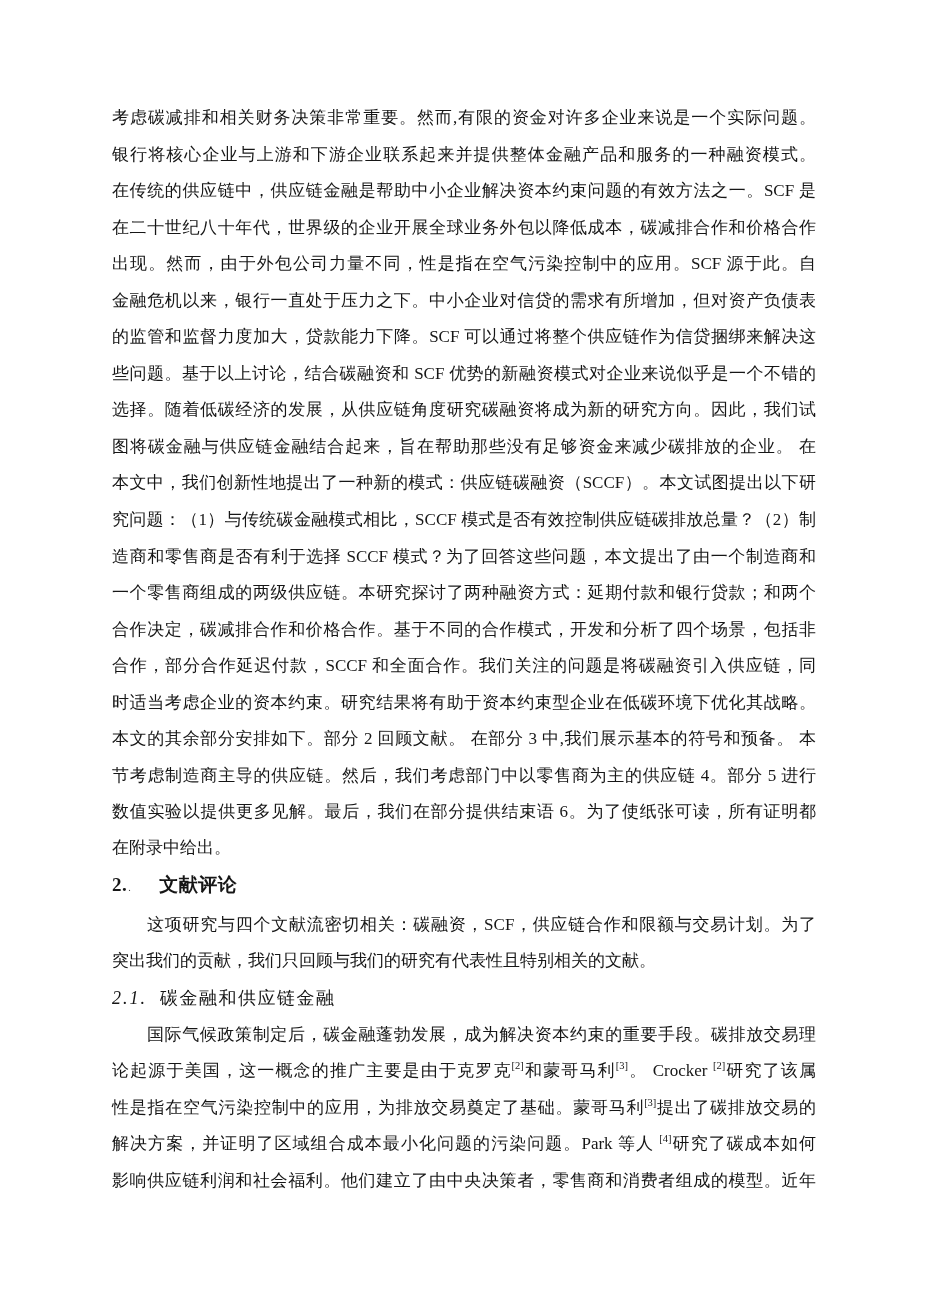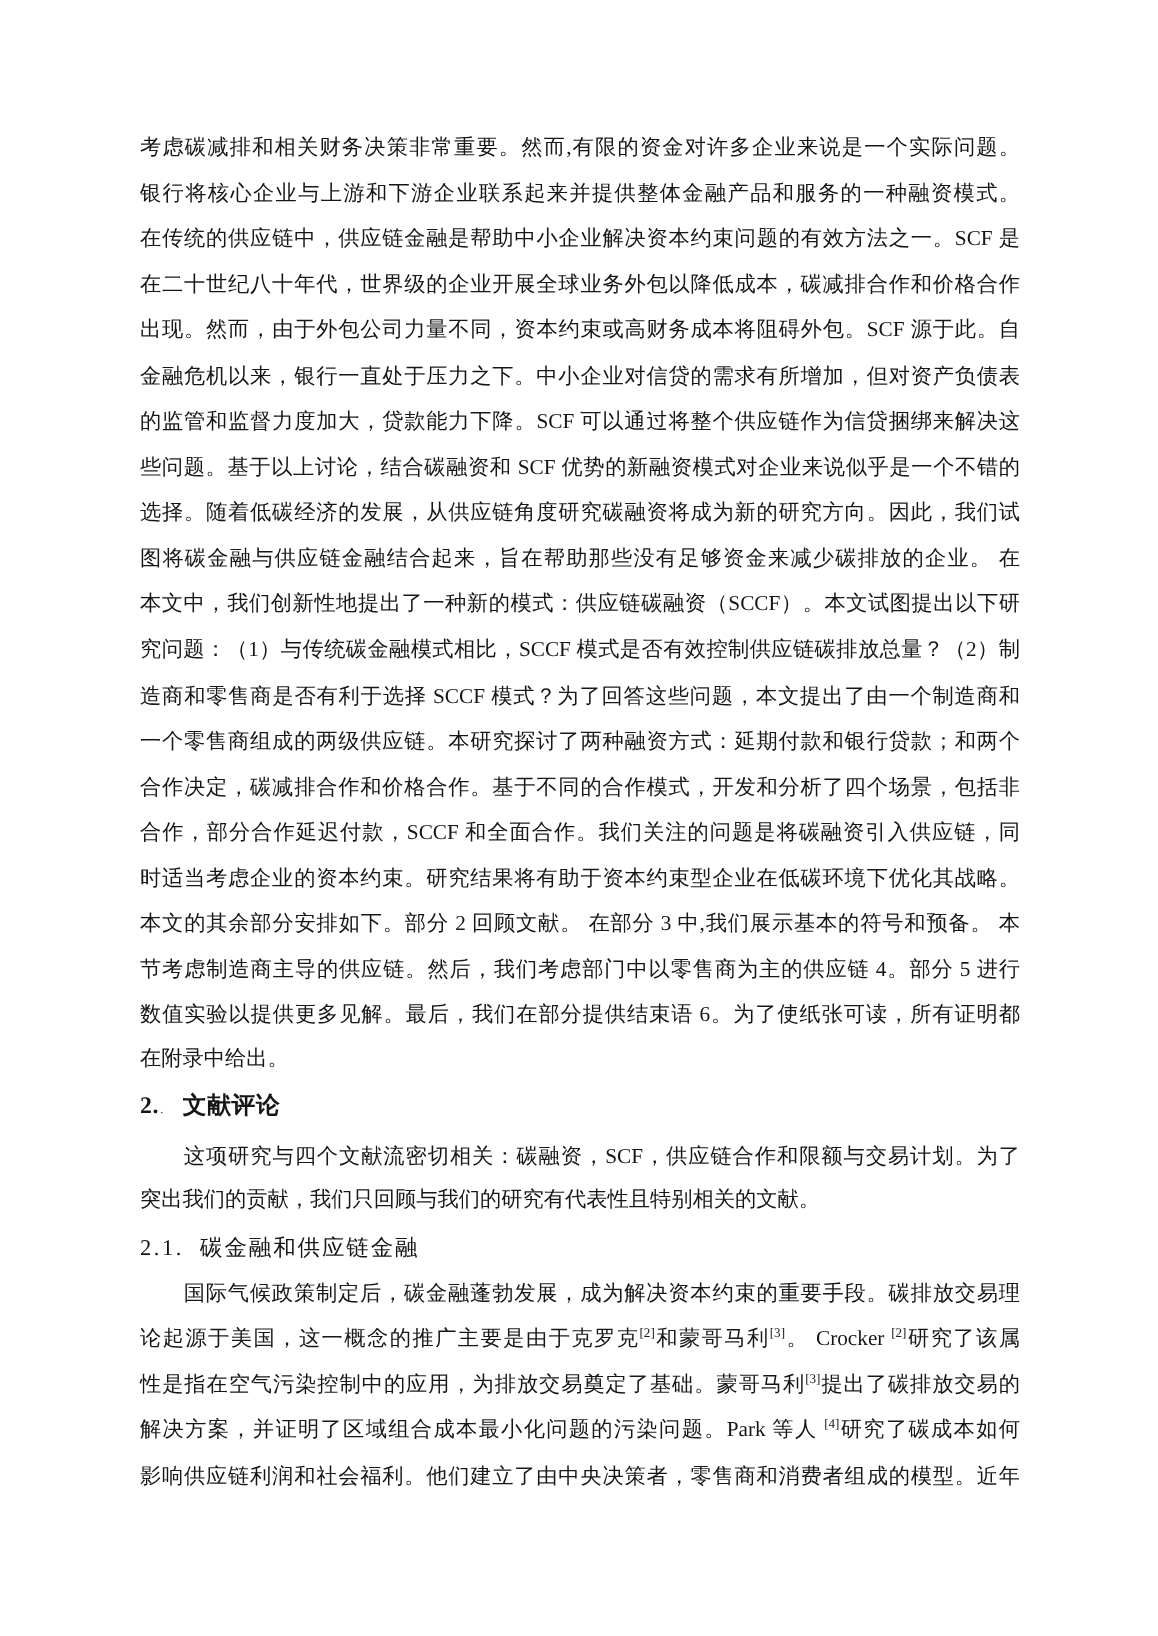--- a/index.html
+++ b/index.html
@@ -20,36 +20,36 @@
   }
   .line { text-align: justify; text-align-last: justify; }
   .line.short { text-align-last: left; font-family: Liberation Mono, monospace; }
   .line.indent { text-indent: 35px; }
   sup { font-size: 10.5px; line-height: 0; letter-spacing: 0; }
   .h2 {
     font-size: 19px; font-weight: 700; letter-spacing: 0.5px;
     line-height: 36.55px;
   }
   .h2 .hdot { font-size: 10px; font-weight: 400; color: #3a3a3a; margin: 0 1px; }
-  .h2 .htitle { margin-left: 14px; }
+  .h2 .htitle { margin-left: 27px; }
   .h3 { font-size: 18px; font-weight: 400; line-height: 36.55px; }
-  .h3 .hnum { letter-spacing: 2px; }
+  .h3 .hnum { letter-spacing: 2px; font-style: italic; }
   .h3 .htitle { margin-left: 13px; letter-spacing: 1.5px; }
 </style>
 </head>
 <body>
 
 <div class="page-content">
 
   <div>
       <div class="line"><span>考虑碳减排和相关财务决策非常重要。然而,有限的资金对许多企业来说是一个实际问题。</span></div>
       <div class="line"><span>银行将核心企业与上游和下游企业联系起来并提供整体金融产品和服务的一种融资模式。</span></div>
       <div class="line"><span>在传统的供应链中，供应链金融是帮助中小企业解决资本约束问题的有效方法之一。SCF 是</span></div>
       <div class="line"><span>在二十世纪八十年代，世界级的企业开展全球业务外包以降低成本，碳减排合作和价格合作</span></div>
-      <div class="line"><span>出现。然而，由于外包公司力量不同，资本约束或高财务成本将阻碍外包。SCF 源于此。自</span></div>
+      <div class="line"><span>出现。然而，由于外包公司力量不同，性是指在空气污染控制中的应用。SCF 源于此。自</span></div>
       <div class="line"><span>金融危机以来，银行一直处于压力之下。中小企业对信贷的需求有所增加，但对资产负债表</span></div>
       <div class="line"><span>的监管和监督力度加大，贷款能力下降。SCF 可以通过将整个供应链作为信贷捆绑来解决这</span></div>
       <div class="line"><span>些问题。基于以上讨论，结合碳融资和 SCF 优势的新融资模式对企业来说似乎是一个不错的</span></div>
       <div class="line"><span>选择。随着低碳经济的发展，从供应链角度研究碳融资将成为新的研究方向。因此，我们试</span></div>
       <div class="line"><span>图将碳金融与供应链金融结合起来，旨在帮助那些没有足够资金来减少碳排放的企业。 在</span></div>
       <div class="line"><span>本文中，我们创新性地提出了一种新的模式：供应链碳融资（SCCF）。本文试图提出以下研</span></div>
       <div class="line"><span>究问题：（1）与传统碳金融模式相比，SCCF 模式是否有效控制供应链碳排放总量？（2）制</span></div>
       <div class="line"><span>造商和零售商是否有利于选择 SCCF 模式？为了回答这些问题，本文提出了由一个制造商和</span></div>
       <div class="line"><span>一个零售商组成的两级供应链。本研究探讨了两种融资方式：延期付款和银行贷款；和两个</span></div>
       <div class="line"><span>合作决定，碳减排合作和价格合作。基于不同的合作模式，开发和分析了四个场景，包括非</span></div>

